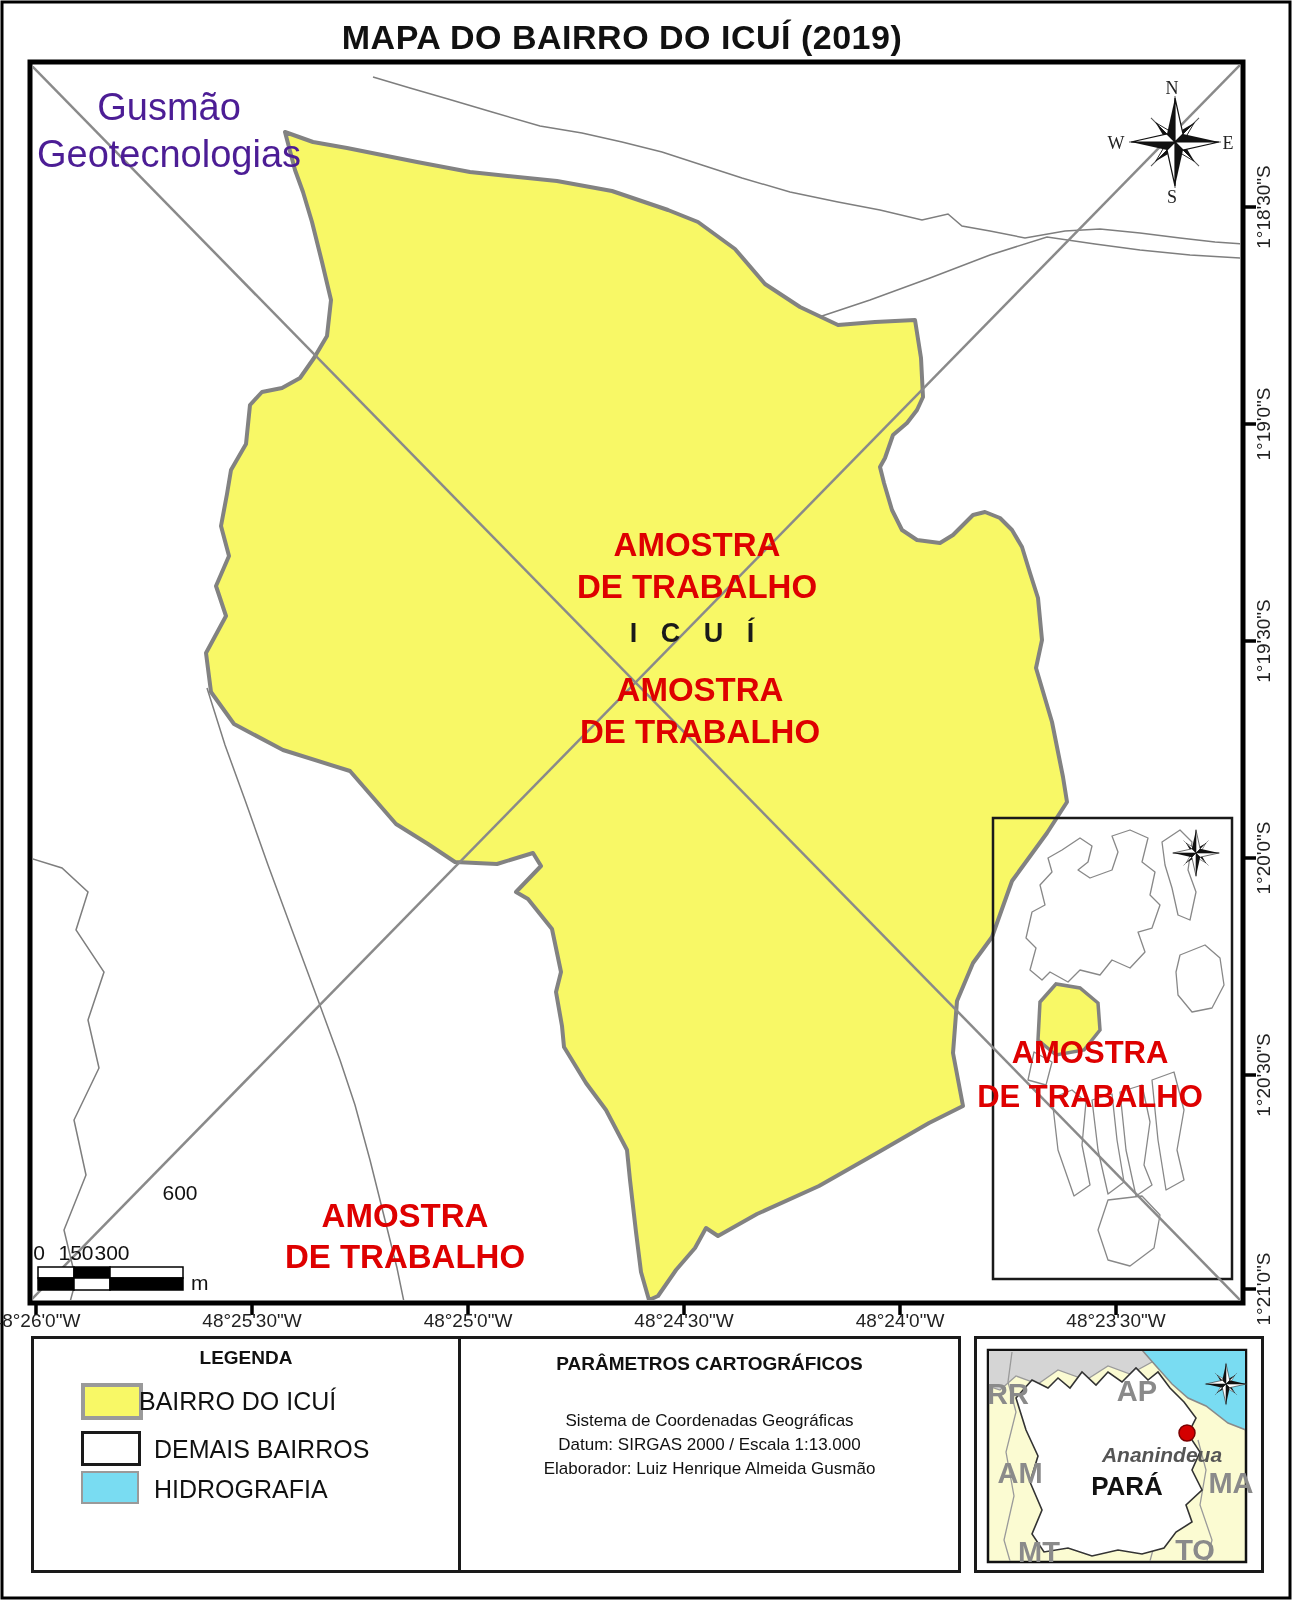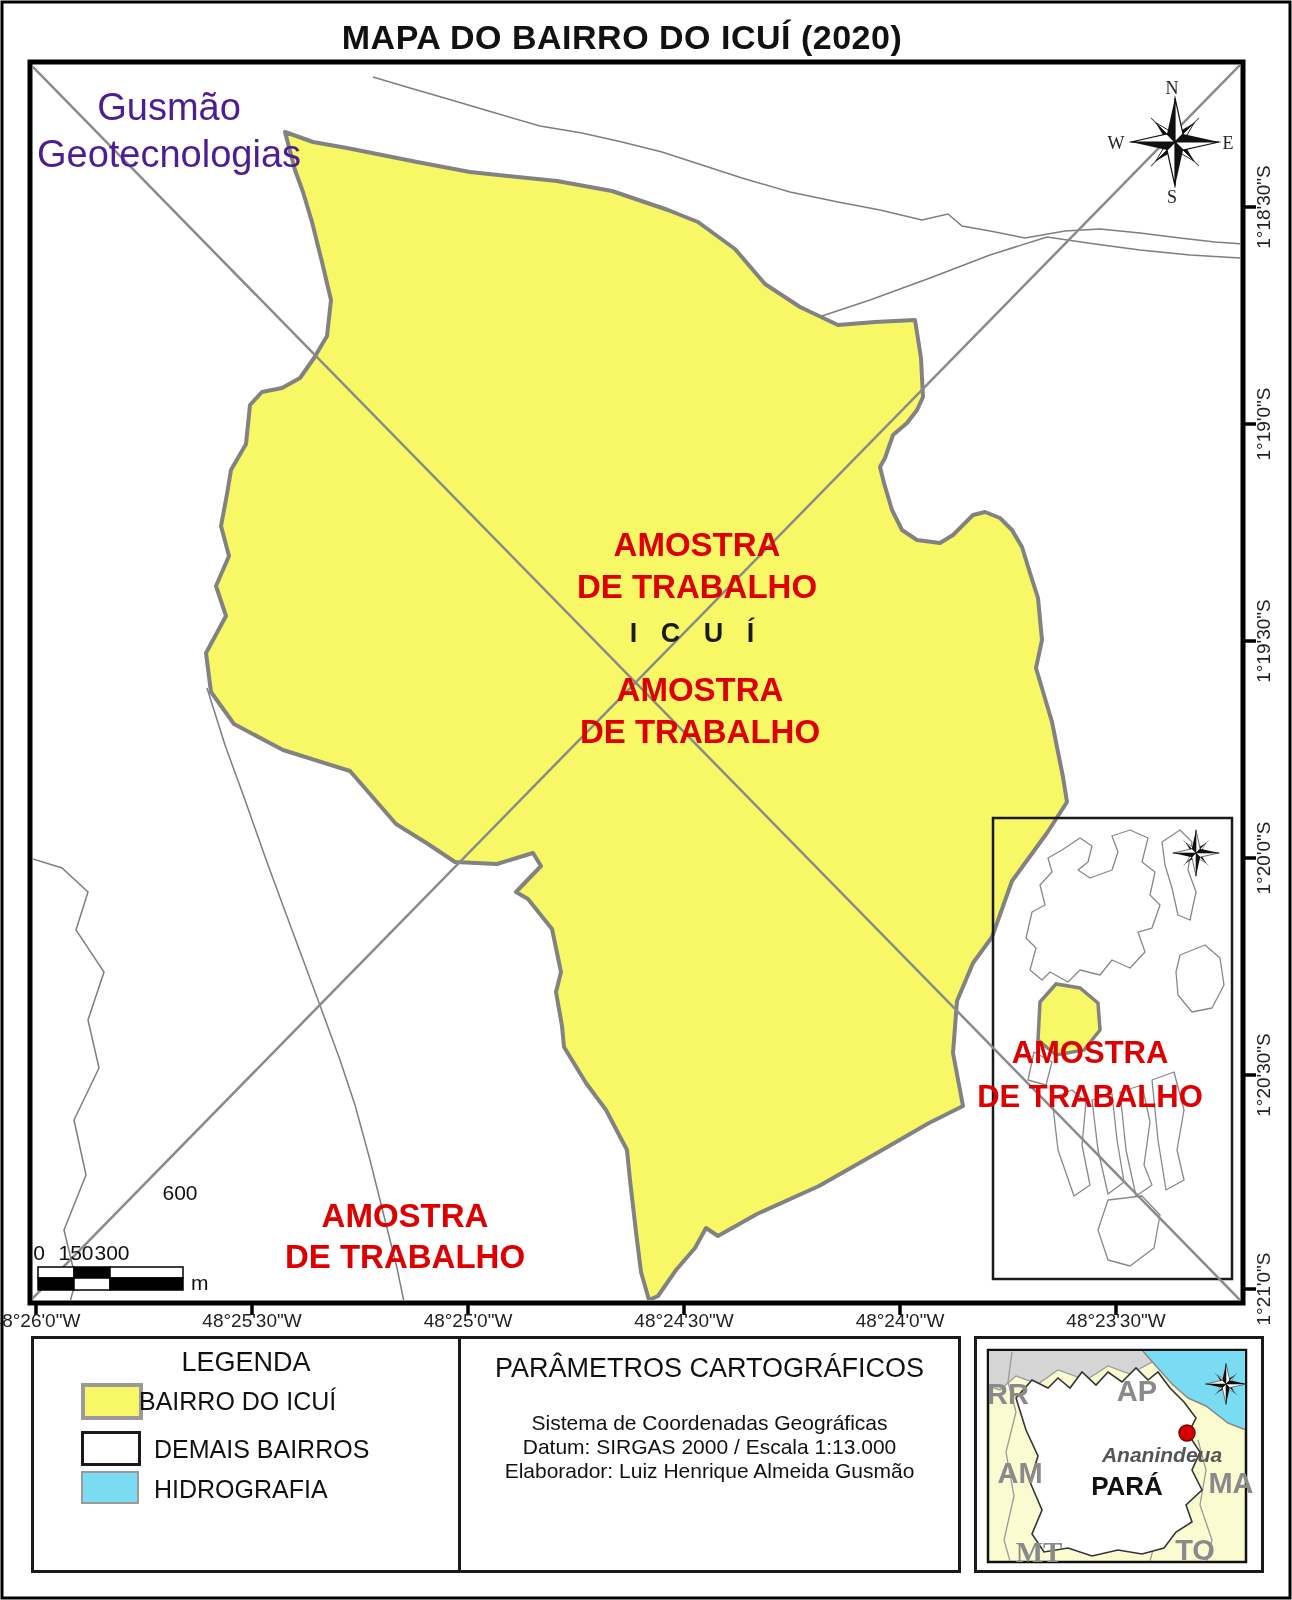--- a/index.html
+++ b/index.html
@@ -15,27 +15,27 @@
   #wm-center-1{left:537px;top:524px;width:320px;font-size:33px;line-height:42px;}
   #wm-center-2{left:540px;top:669px;width:320px;font-size:33px;line-height:42px;}
   #wm-bottom{left:245px;top:1195px;width:320px;font-size:33px;line-height:41px;}
   #wm-inset{left:930px;top:1031px;width:320px;font-size:31px;line-height:44px;}
   #icui-label{left:696px;top:633px;font-size:27px;font-weight:bold;color:#1a1a1a;letter-spacing:8px;white-space:nowrap;}
   .coord{font-size:19px;color:#222;white-space:nowrap;}
   .lat{transform:translate(-50%,-50%) rotate(-90deg);}
   .compass-letter{font-family:"Liberation Serif",serif;font-size:18px;color:#222;}
   .scale-num{font-size:21px;color:#111;}
   .box{position:absolute;border:3px solid #1a1a1a;background:transparent;}
-  #legend-title,#params-title{font-weight:normal;font-size:27px;color:#111;text-align:center;width:100%;}
+  #legend-title,#params-title{font-weight:bold;font-size:19px;color:#111;text-align:center;width:100%;}
   .legend-label{font-size:25px;color:#111;line-height:31px;}
   .legend-swatch{position:absolute;left:47px;width:54px;height:29px;}
   #sw-icui{background:#F8F866;border:4px solid #9a9a9a;}
   #sw-demais{background:#ffffff;border:3px solid #1a1a1a;}
   #sw-hidro{background:#79DCF2;border:2px solid #9a9a9a;}
-  .param-line{position:absolute;width:100%;text-align:center;font-size:21px;color:#111;}
+  .param-line{position:absolute;width:100%;text-align:center;font-size:17px;color:#111;}
   .state-lbl{font-weight:bold;font-size:29px;color:#8a8a8a;white-space:nowrap;}
   #para-lbl{font-weight:bold;font-size:26px;color:#111;}
   #city-lbl{font-weight:bold;font-style:italic;font-size:21px;color:#555;}
 </style>
 </head>
 <body>
 
 <div id="canvas">
 
   <svg id="geo" width="1292" height="1600" viewBox="0 0 1292 1600">
@@ -164,21 +164,21 @@
         <polyline points="1012,1352 1008,1382 1016,1412 1006,1452 1014,1496 1004,1540 1010,1561" fill="none" stroke="#9a9a9a" stroke-width="1.3"></polyline>
         <polyline points="1198,1440 1206,1470 1200,1505 1212,1540 1207,1561" fill="none" stroke="#9a9a9a" stroke-width="1.3"></polyline>
         <polyline points="1150,1561 1157,1535 1150,1510" fill="none" stroke="#9a9a9a" stroke-width="1.3"></polyline>
         <path d="M1016,1398 L1032,1380 L1048,1388 L1058,1378 L1070,1388 L1082,1372 L1096,1385 L1108,1372 L1122,1382 L1136,1368 L1148,1380 L1158,1372 L1170,1388 L1184,1402 L1196,1418 L1188,1434 L1200,1452 L1192,1470 L1202,1490 L1186,1505 L1192,1522 L1176,1532 L1164,1548 L1142,1554 L1118,1550 L1092,1556 L1068,1548 L1044,1552 L1032,1534 L1042,1510 L1030,1482 L1038,1456 L1026,1430 Z" fill="#ffffff" stroke="#333" stroke-width="1.6"></path>
         <circle cx="1187" cy="1433" r="8" fill="#D40000" stroke="#7a0000" stroke-width="1.5"></circle>
       </g>
       <use href="#compass8" x="1203" y="1361" width="46" height="46"></use>
     </g>
   </svg>
 
-  <div class="abs" id="page-title">MAPA DO BAIRRO DO ICUÍ (2020)</div>
+  <div class="abs" id="page-title">MAPA DO BAIRRO DO ICUÍ (2019)</div>
 
   <div class="abs" id="brand">
     <div>Gusmão</div>
     <div>Geotecnologias</div>
   </div>
 
   <div class="abs wm" id="wm-center-1">
     <div>AMOSTRA</div>
     <div>DE TRABALHO</div>
   </div>
@@ -237,18 +237,18 @@
     <div class="param-line" style="top:72px;">Sistema de Coordenadas Geográficas</div>
     <div class="param-line" style="top:96px;">Datum: SIRGAS 2000 / Escala 1:13.000</div>
     <div class="param-line" style="top:120px;">Elaborador: Luiz Henrique Almeida Gusmão</div>
   </div>
 
   <div class="box" style="left:974px;top:1336px;width:284px;height:231px;"></div>
   <div class="abs ctr state-lbl" style="left:1008px;top:1394px;">RR</div>
   <div class="abs ctr state-lbl" style="left:1137px;top:1391px;">AP</div>
   <div class="abs ctr state-lbl" style="left:1020px;top:1473px;">AM</div>
   <div class="abs ctr state-lbl" style="left:1231px;top:1483px;">MA</div>
-  <div class="abs ctr state-lbl" style="left:1039px;top:1552px;font-family:Liberation Serif, serif;">MT</div>
+  <div class="abs ctr state-lbl" style="left:1039px;top:1552px;">MT</div>
   <div class="abs ctr state-lbl" style="left:1195px;top:1550px;">TO</div>
   <div class="abs ctr" id="para-lbl" style="left:1127px;top:1486px;">PARÁ</div>
   <div class="abs ctr" id="city-lbl" style="left:1162px;top:1455px;">Ananindeua</div>
 
 </div>
 
 </body></html>

